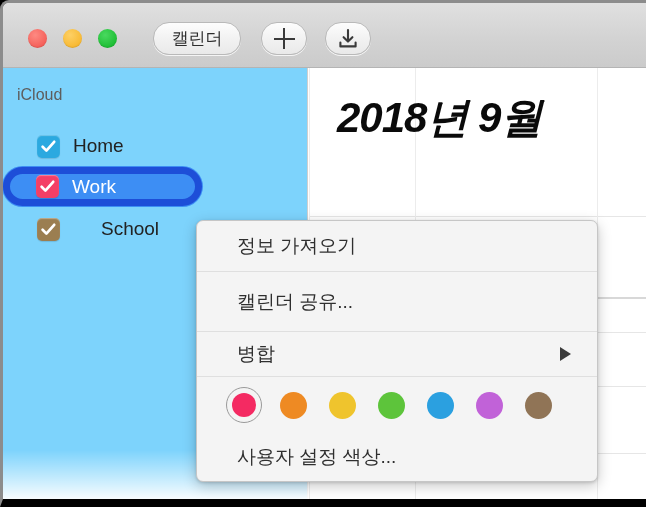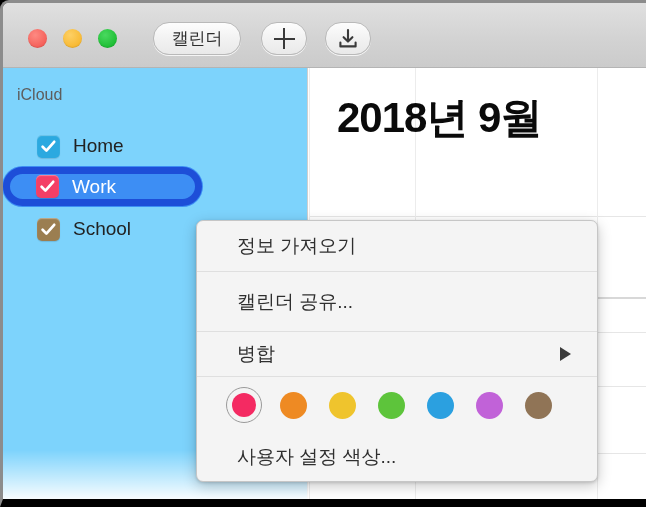--- a/index.html
+++ b/index.html
@@ -118,21 +118,21 @@
     width: 285px;
     height: 36px;
     display: flex;
     align-items: center;
     box-sizing: border-box;
     border-radius: 6px;
     margin-top: 16px;
   }
   #cal-row-0 { top: 44px; }
   #cal-row-1 { top: 85px; }
-  #cal-row-2 { top: 127px; }
+  #cal-row-2 { top: 127px; gap: 28px; }
 
   #cal-row-1 {
     left: 0px;
     width: 199px;
     height: 39px;
     top: 83px;
     background: #3d8ef4;
     border: 7px solid #1d4ed8;
     border-radius: 20px;
     box-shadow: 0 0 0 1px #3d8ef4;
@@ -167,20 +167,21 @@
     overflow: hidden;
   }
   #month-title {
     position: absolute;
     left: 28px; top: 22px;
     font-size: 42px;
     font-weight: bold;
     color: #0a0a0a;
     white-space: nowrap;
     letter-spacing: -1px;
+    font-style: italic;
   }
   .gridline {
     position: absolute;
     left: 0;
     width: 337px;
     height: 1px;
     background: #e6e6e6;
   }
   .gridline.strong { background: #d8d8d8; height: 2px; }
   .vline {

